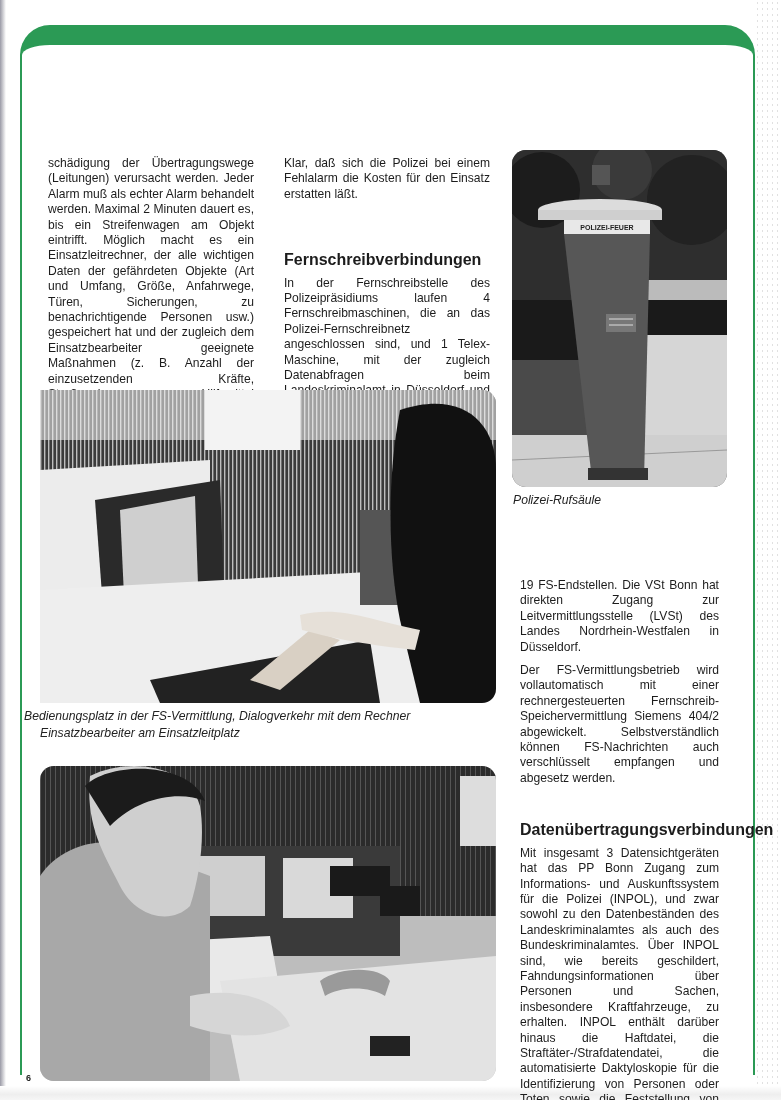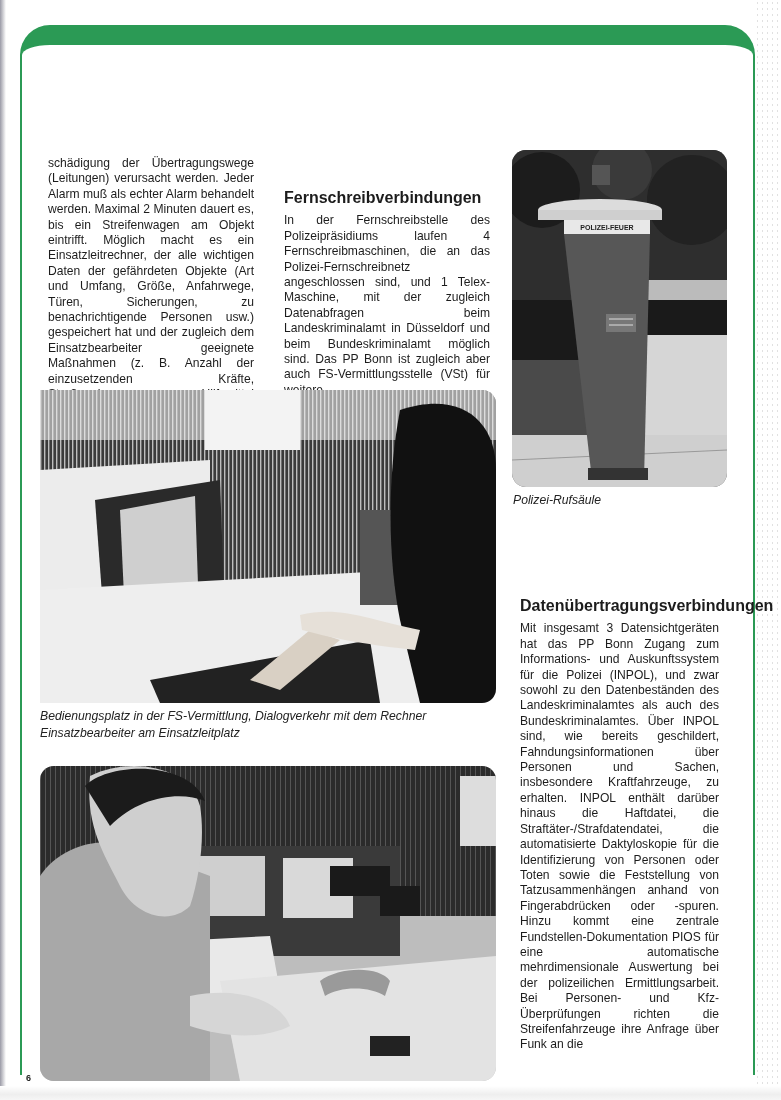--- a/index.html
+++ b/index.html
@@ -39,20 +39,21 @@
 <div class="right-speckle"></div>
 <div class="bottom-edge"></div>
 
 <div class="frame"></div>
 
 <div class="col-text" style="left:40px; top:148px; width:222px;">
   <p>schädigung der Übertragungswege (Leitungen) verursacht werden. Jeder Alarm muß als echter Alarm behandelt werden. Maximal 2 Minuten dauert es, bis ein Streifenwagen am Objekt eintrifft. Möglich macht es ein Einsatzleitrechner, der alle wichtigen Daten der gefährdeten Objekte (Art und Umfang, Größe, Anfahrwege, Türen, Sicherungen, zu benachrichtigende Personen usw.) gespeichert hat und der zugleich dem Einsatzbearbeiter geeignete Maßnahmen (z. B. Anzahl der einzusetzenden Kräfte, Straßenabsperrungen, Hilfsmittel usw.) über ein Datensichtgerät vorschlägt.</p>
 </div>
 
 <div class="col-text" style="left:276px; top:148px; width:222px;">
+  <p>Klar, daß sich die Polizei bei einem Fehlalarm die Kosten für den Einsatz erstatten läßt.</p>
   <div style="height:34px"></div>
   <p class="heading">Fernschreibverbindungen</p>
   <p>In der Fernschreibstelle des Polizeipräsidiums laufen 4 Fernschreibmaschinen, die an das Polizei-Fernschreibnetz angeschlossen sind, und 1 Telex-Maschine, mit der zugleich Datenabfragen beim Landeskriminalamt in Düsseldorf und beim Bundeskriminalamt möglich sind. Das PP Bonn ist zugleich aber auch FS-Vermittlungsstelle (VSt) für weitere</p>
 </div>
 
 <div class="photo" style="left:512px; top:150px; width:215px; height:337px;">
   <svg viewBox="0 0 215 337" preserveAspectRatio="none">
     <rect width="215" height="337" fill="#4a4a4a"></rect>
     <rect x="0" y="0" width="215" height="200" fill="#2e2e2e"></rect>
     <circle cx="30" cy="40" r="38" fill="#1c1c1c"></circle>
@@ -71,20 +72,22 @@
     <polygon points="52,84 138,84 132,330 80,330" fill="#575757"></polygon>
     <rect x="94" y="164" width="30" height="18" fill="#777"></rect>
     <line x1="97" y1="169" x2="121" y2="169" stroke="#ddd"></line>
     <line x1="97" y1="175" x2="121" y2="175" stroke="#ddd"></line>
     <rect x="76" y="318" width="60" height="12" fill="#333"></rect>
   </svg>
 </div>
 <div class="caption" style="left:513px; top:493px;">Polizei-Rufsäule</div>
 
 <div class="col-text" style="left:512px; top:570px; width:215px;">
+  <p>19 FS-Endstellen. Die VSt Bonn hat direkten Zugang zur Leitvermittlungsstelle (LVSt) des Landes Nordrhein-Westfalen in Düsseldorf.</p>
+  <p>Der FS-Vermittlungsbetrieb wird vollautomatisch mit einer rechnergesteuerten Fernschreib-Speichervermittlung Siemens 404/2 abgewickelt. Selbstverständlich können FS-Nachrichten auch verschlüsselt empfangen und abgesetz werden.</p>
   <div style="height:20px"></div>
   <p class="heading">Datenübertragungsverbindungen</p>
   <p>Mit insgesamt 3 Datensichtgeräten hat das PP Bonn Zugang zum Informations- und Auskunftssystem für die Polizei (INPOL), und zwar sowohl zu den Datenbeständen des Landeskriminalamtes als auch des Bundeskriminalamtes. Über INPOL sind, wie bereits geschildert, Fahndungsinformationen über Personen und Sachen, insbesondere Kraftfahrzeuge, zu erhalten. INPOL enthält darüber hinaus die Haftdatei, die Straftäter-/Strafdatendatei, die automatisierte Daktyloskopie für die Identifizierung von Personen oder Toten sowie die Feststellung von Tatzusammenhängen anhand von Fingerabdrücken oder -spuren. Hinzu kommt eine zentrale Fundstellen-Dokumentation PIOS für eine automatische mehrdimensionale Auswertung bei der polizeilichen Ermittlungsarbeit. Bei Personen- und Kfz-Überprüfungen richten die Streifenfahrzeuge ihre Anfrage über Funk an die</p>
 </div>
 
 <div class="photo" style="left:40px; top:390px; width:456px; height:313px; border-radius:0 14px 14px 0;">
   <svg viewBox="0 0 456 313" preserveAspectRatio="none">
     <defs>
       <pattern id="stripes" width="4" height="10" patternUnits="userSpaceOnUse">
         <rect width="4" height="10" fill="#3a3a3a"></rect>
@@ -102,21 +105,21 @@
     <circle cx="116" cy="228" r="3" fill="#ddd"></circle>
     <ellipse cx="115" cy="250" rx="48" ry="9" fill="#222"></ellipse>
     <polygon points="0,200 456,175 456,313 0,313" fill="#eeeeee"></polygon>
     <polygon points="110,290 330,250 340,313 120,313" fill="#222"></polygon>
     <polygon points="210,290 270,240 300,250 240,300" fill="#d9d0c4"></polygon>
     <rect x="320" y="120" width="95" height="95" fill="#555"></rect>
     <path d="M360,20 C420,0 456,30 456,80 L456,313 L380,313 L360,230 C350,180 345,100 360,20 Z" fill="#111"></path>
     <path d="M260,225 C300,215 330,230 380,240 L375,260 C330,255 300,250 262,240 Z" fill="#e6e0d8"></path>
   </svg>
 </div>
-<div class="caption" style="left:40px; top:709px;">Bedienungsplatz in der FS-Vermittlung, Dialogverkehr mit dem Rechner</div>
+<div class="caption" style="left:24px; top:709px;">Bedienungsplatz in der FS-Vermittlung, Dialogverkehr mit dem Rechner</div>
 
 <div class="caption" style="left:40px; top:726px;">Einsatzbearbeiter am Einsatzleitplatz</div>
 
 <div class="photo" style="left:40px; top:766px; width:456px; height:315px;">
   <svg viewBox="0 0 456 315" preserveAspectRatio="none">
     <defs>
       <pattern id="stripes2" width="5" height="10" patternUnits="userSpaceOnUse">
         <rect width="5" height="10" fill="#2b2b2b"></rect>
         <rect width="1" height="10" fill="#555"></rect>
       </pattern>

